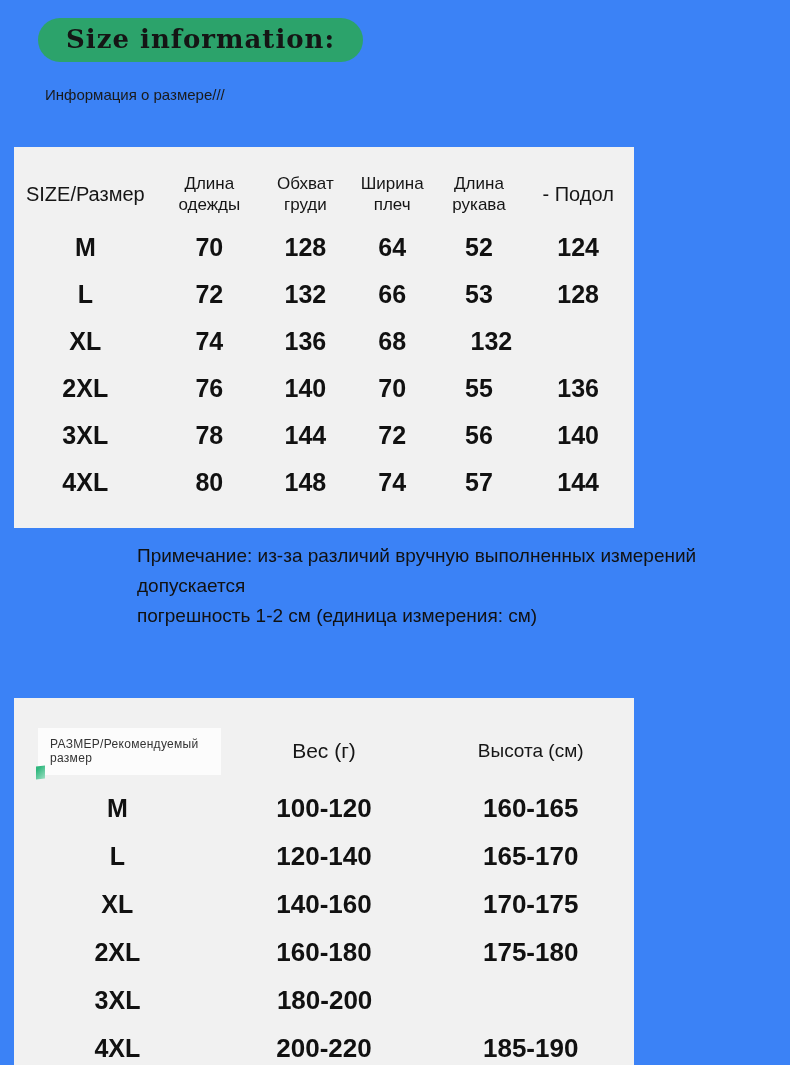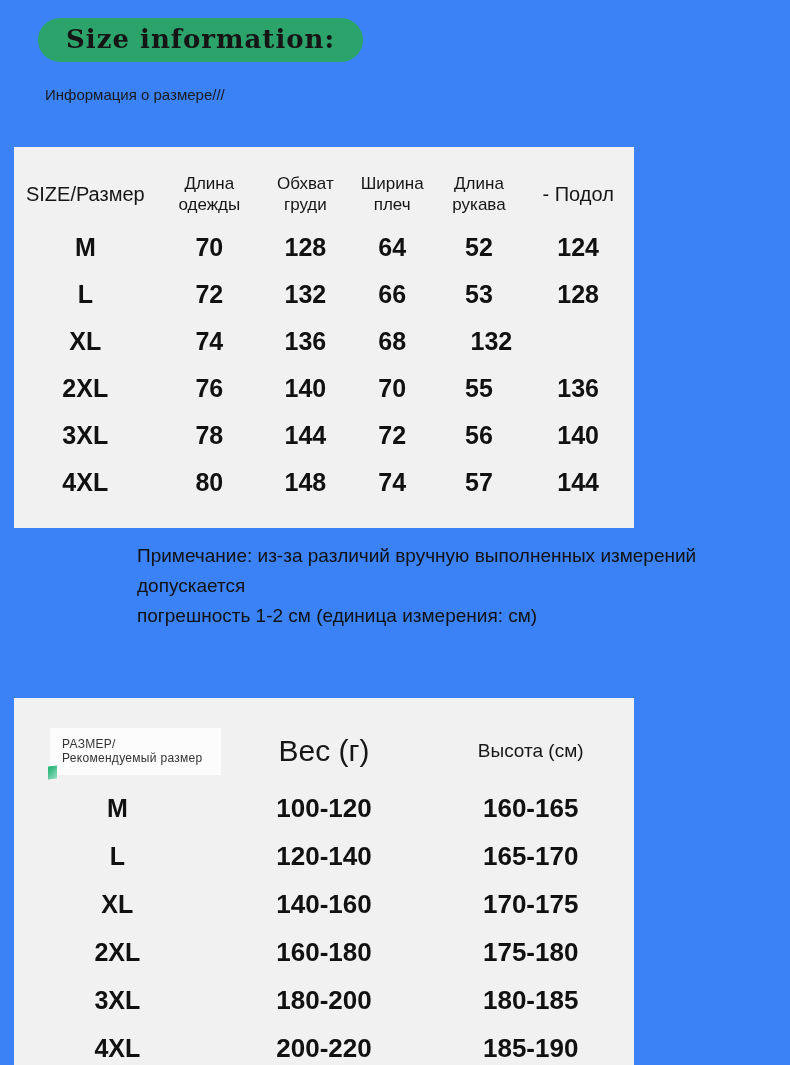--- a/index.html
+++ b/index.html
@@ -62,40 +62,40 @@
   .note {
     font-size: 19px;
     line-height: 1.6;
     color: #111111;
     white-space: pre-line;
   }
   .note.first { margin: 13px 0 0 137px; }
   .note.second { margin: 15px 0 0 150px; font-size: 16px; }
 
   .t2-c { width: 33.4%; text-align: center; }
-  .t2-c.left { text-align: left; padding-left: 36px; box-sizing: border-box; }
+  .t2-c.left { text-align: left; padding-left: 24px; box-sizing: border-box; }
   .label-box {
     position: relative;
     display: inline-block;
     background: #fcfcfc;
     padding: 9px 12px 10px 12px;
     font-size: 12px;
     color: #333333;
     letter-spacing: 0.3px;
   }
   .green-mark {
     position: absolute;
     left: -2px;
     bottom: -4px;
     width: 9px;
     height: 13px;
     background: linear-gradient(135deg, #2fb77d 20%, #9adfc2 100%);
     transform: skewY(-6deg);
   }
-  .w-label { font-size: 30px; }
+  .w-label { font-size: 21px; }
   .h-label { font-size: 19px; }
   .t2row .t2-c {
     font-weight: 700;
     font-size: 26px;
     padding: 8.5px 0;
     color: #111111;
   }
   .t2row .t2-c.size { font-size: 25px; }
   .t2head { display: flex; align-items: center; margin-bottom: 10px; }
 </style>
@@ -199,21 +199,20 @@
       <div class="t2-c">170-175</div>
     </div>
     <div class="t2row drow">
       <div class="t2-c size">2XL</div>
       <div class="t2-c">160-180</div>
       <div class="t2-c">175-180</div>
     </div>
     <div class="t2row drow">
       <div class="t2-c size">3XL</div>
       <div class="t2-c">180-200</div>
-      <div class="t2-c">180-185</div>
     </div>
     <div class="t2row drow">
       <div class="t2-c size">4XL</div>
       <div class="t2-c">200-220</div>
       <div class="t2-c">185-190</div>
     </div>
   </div>
 
   <div class="note second">Примечание: предложенные размеры приведены только для справки,
 за подробной информацией обращайтесь к службе поддержки.</div>

